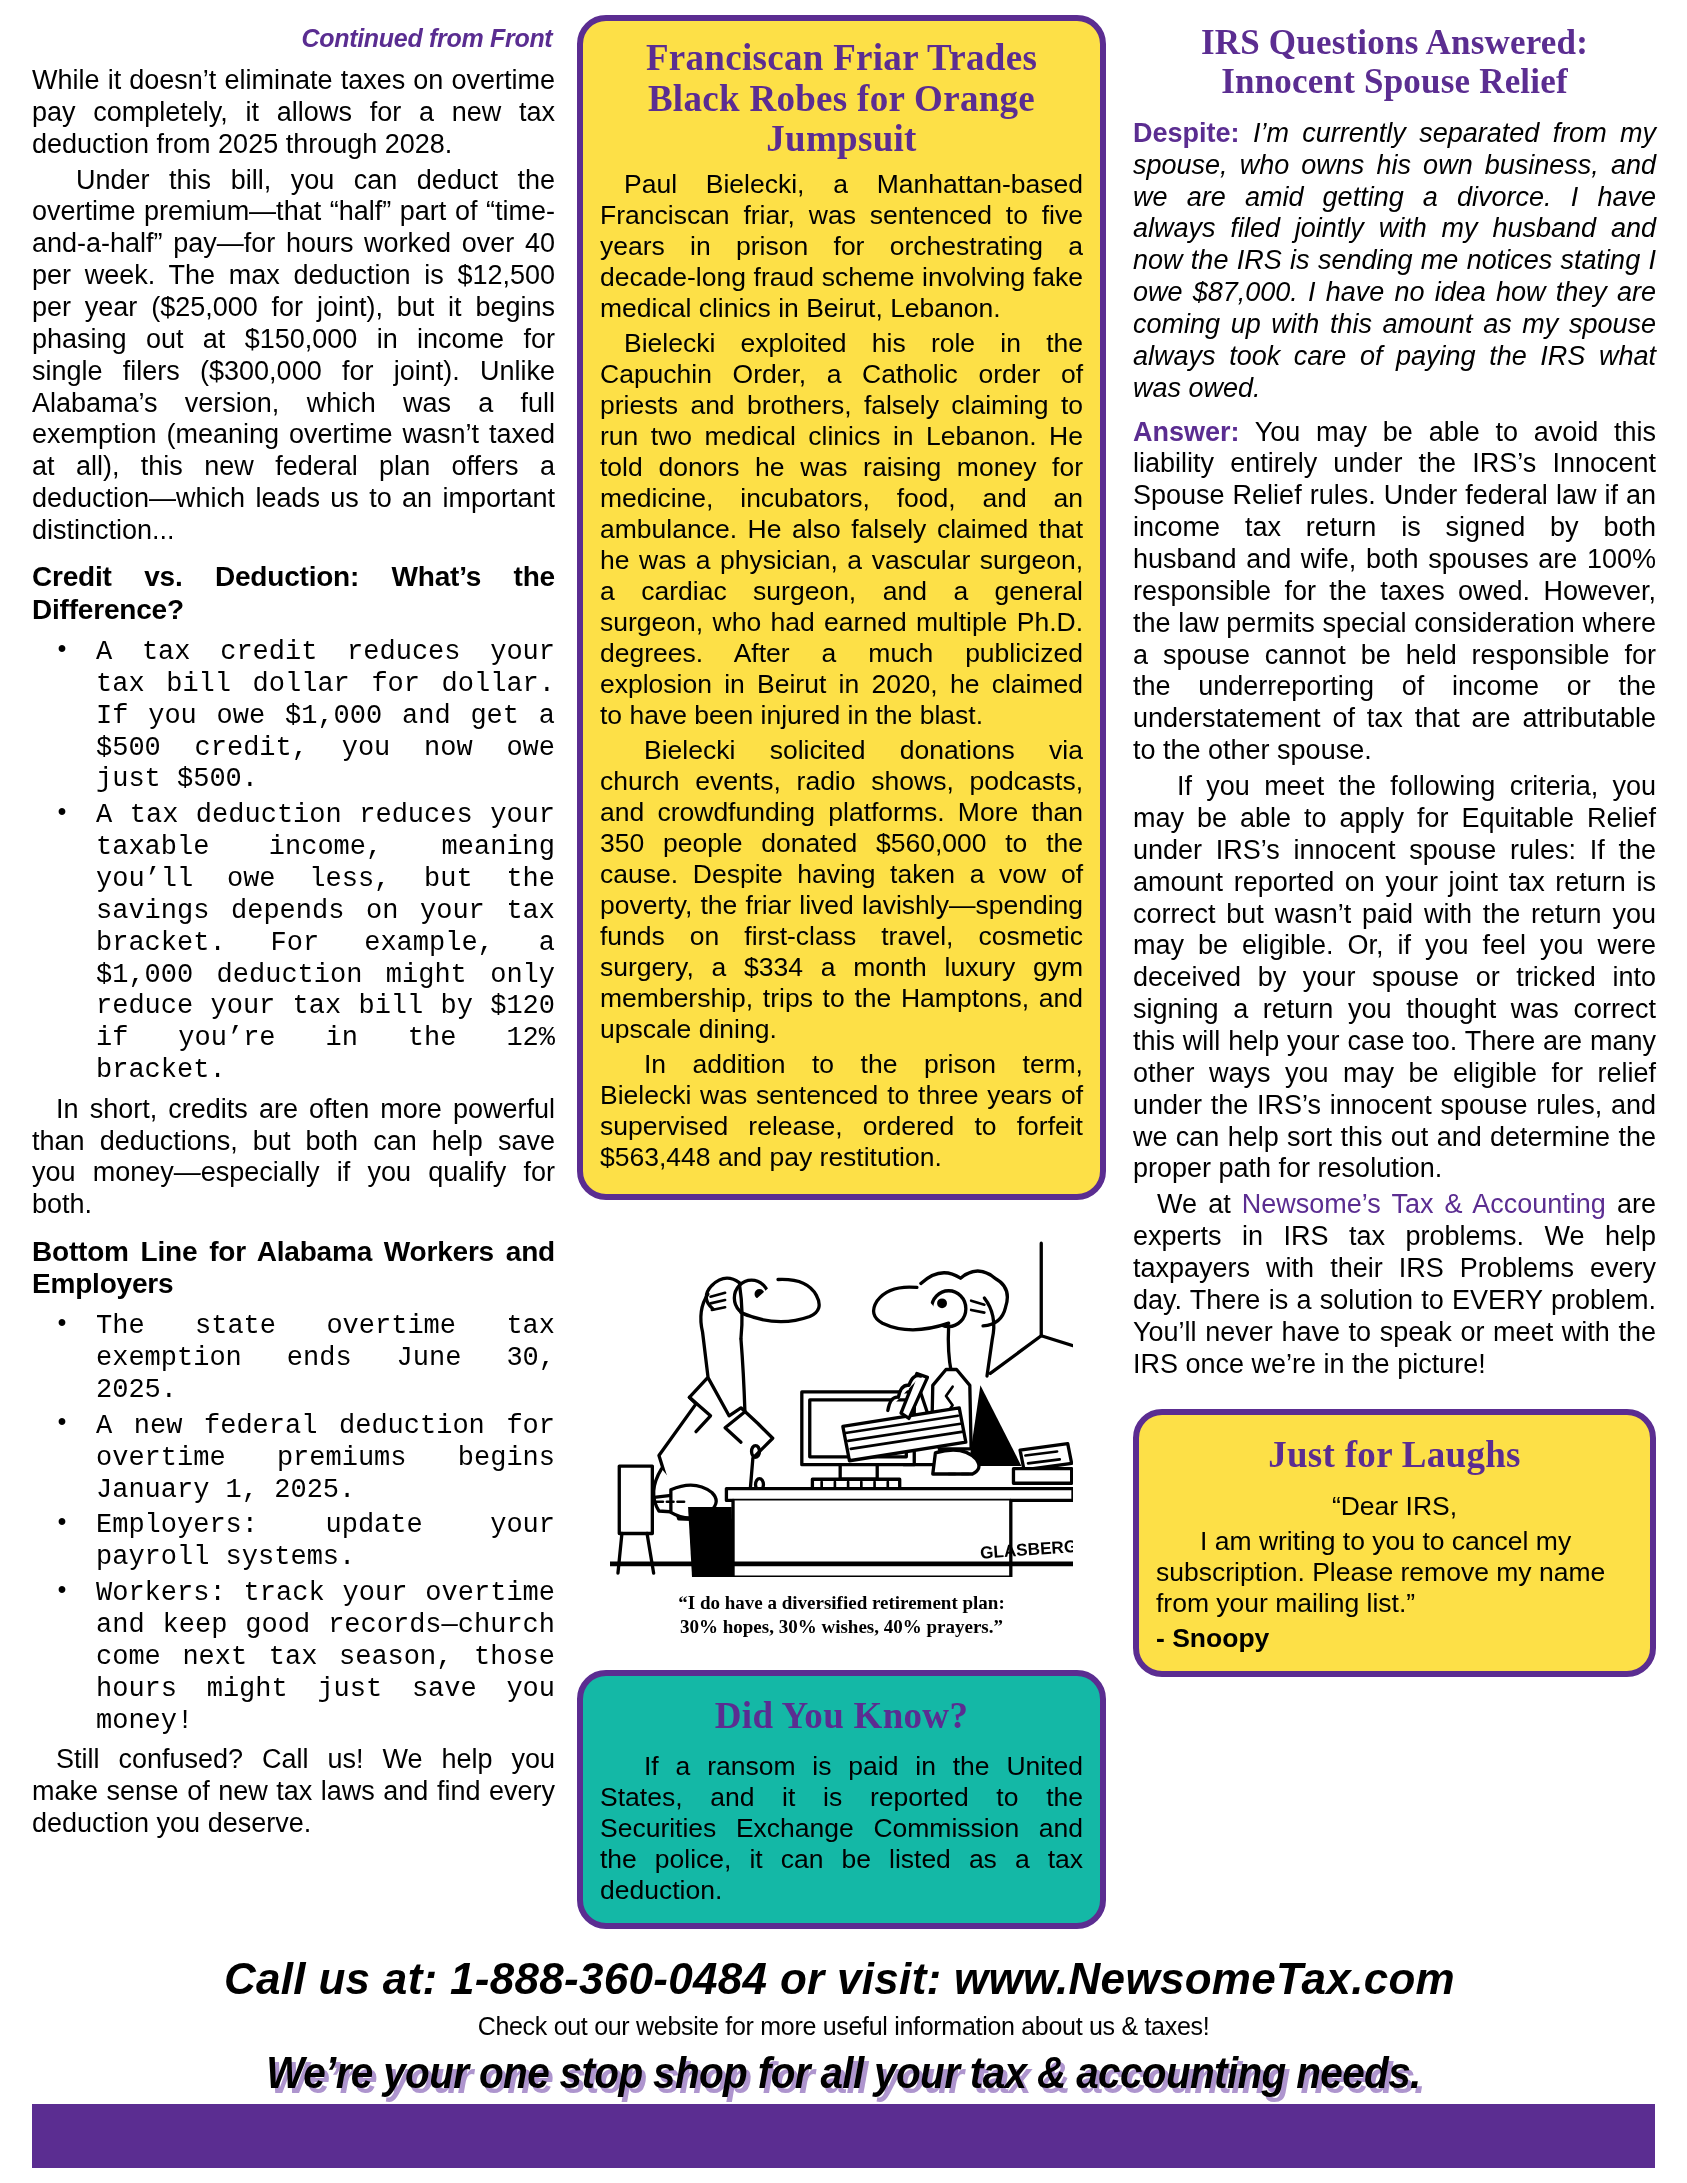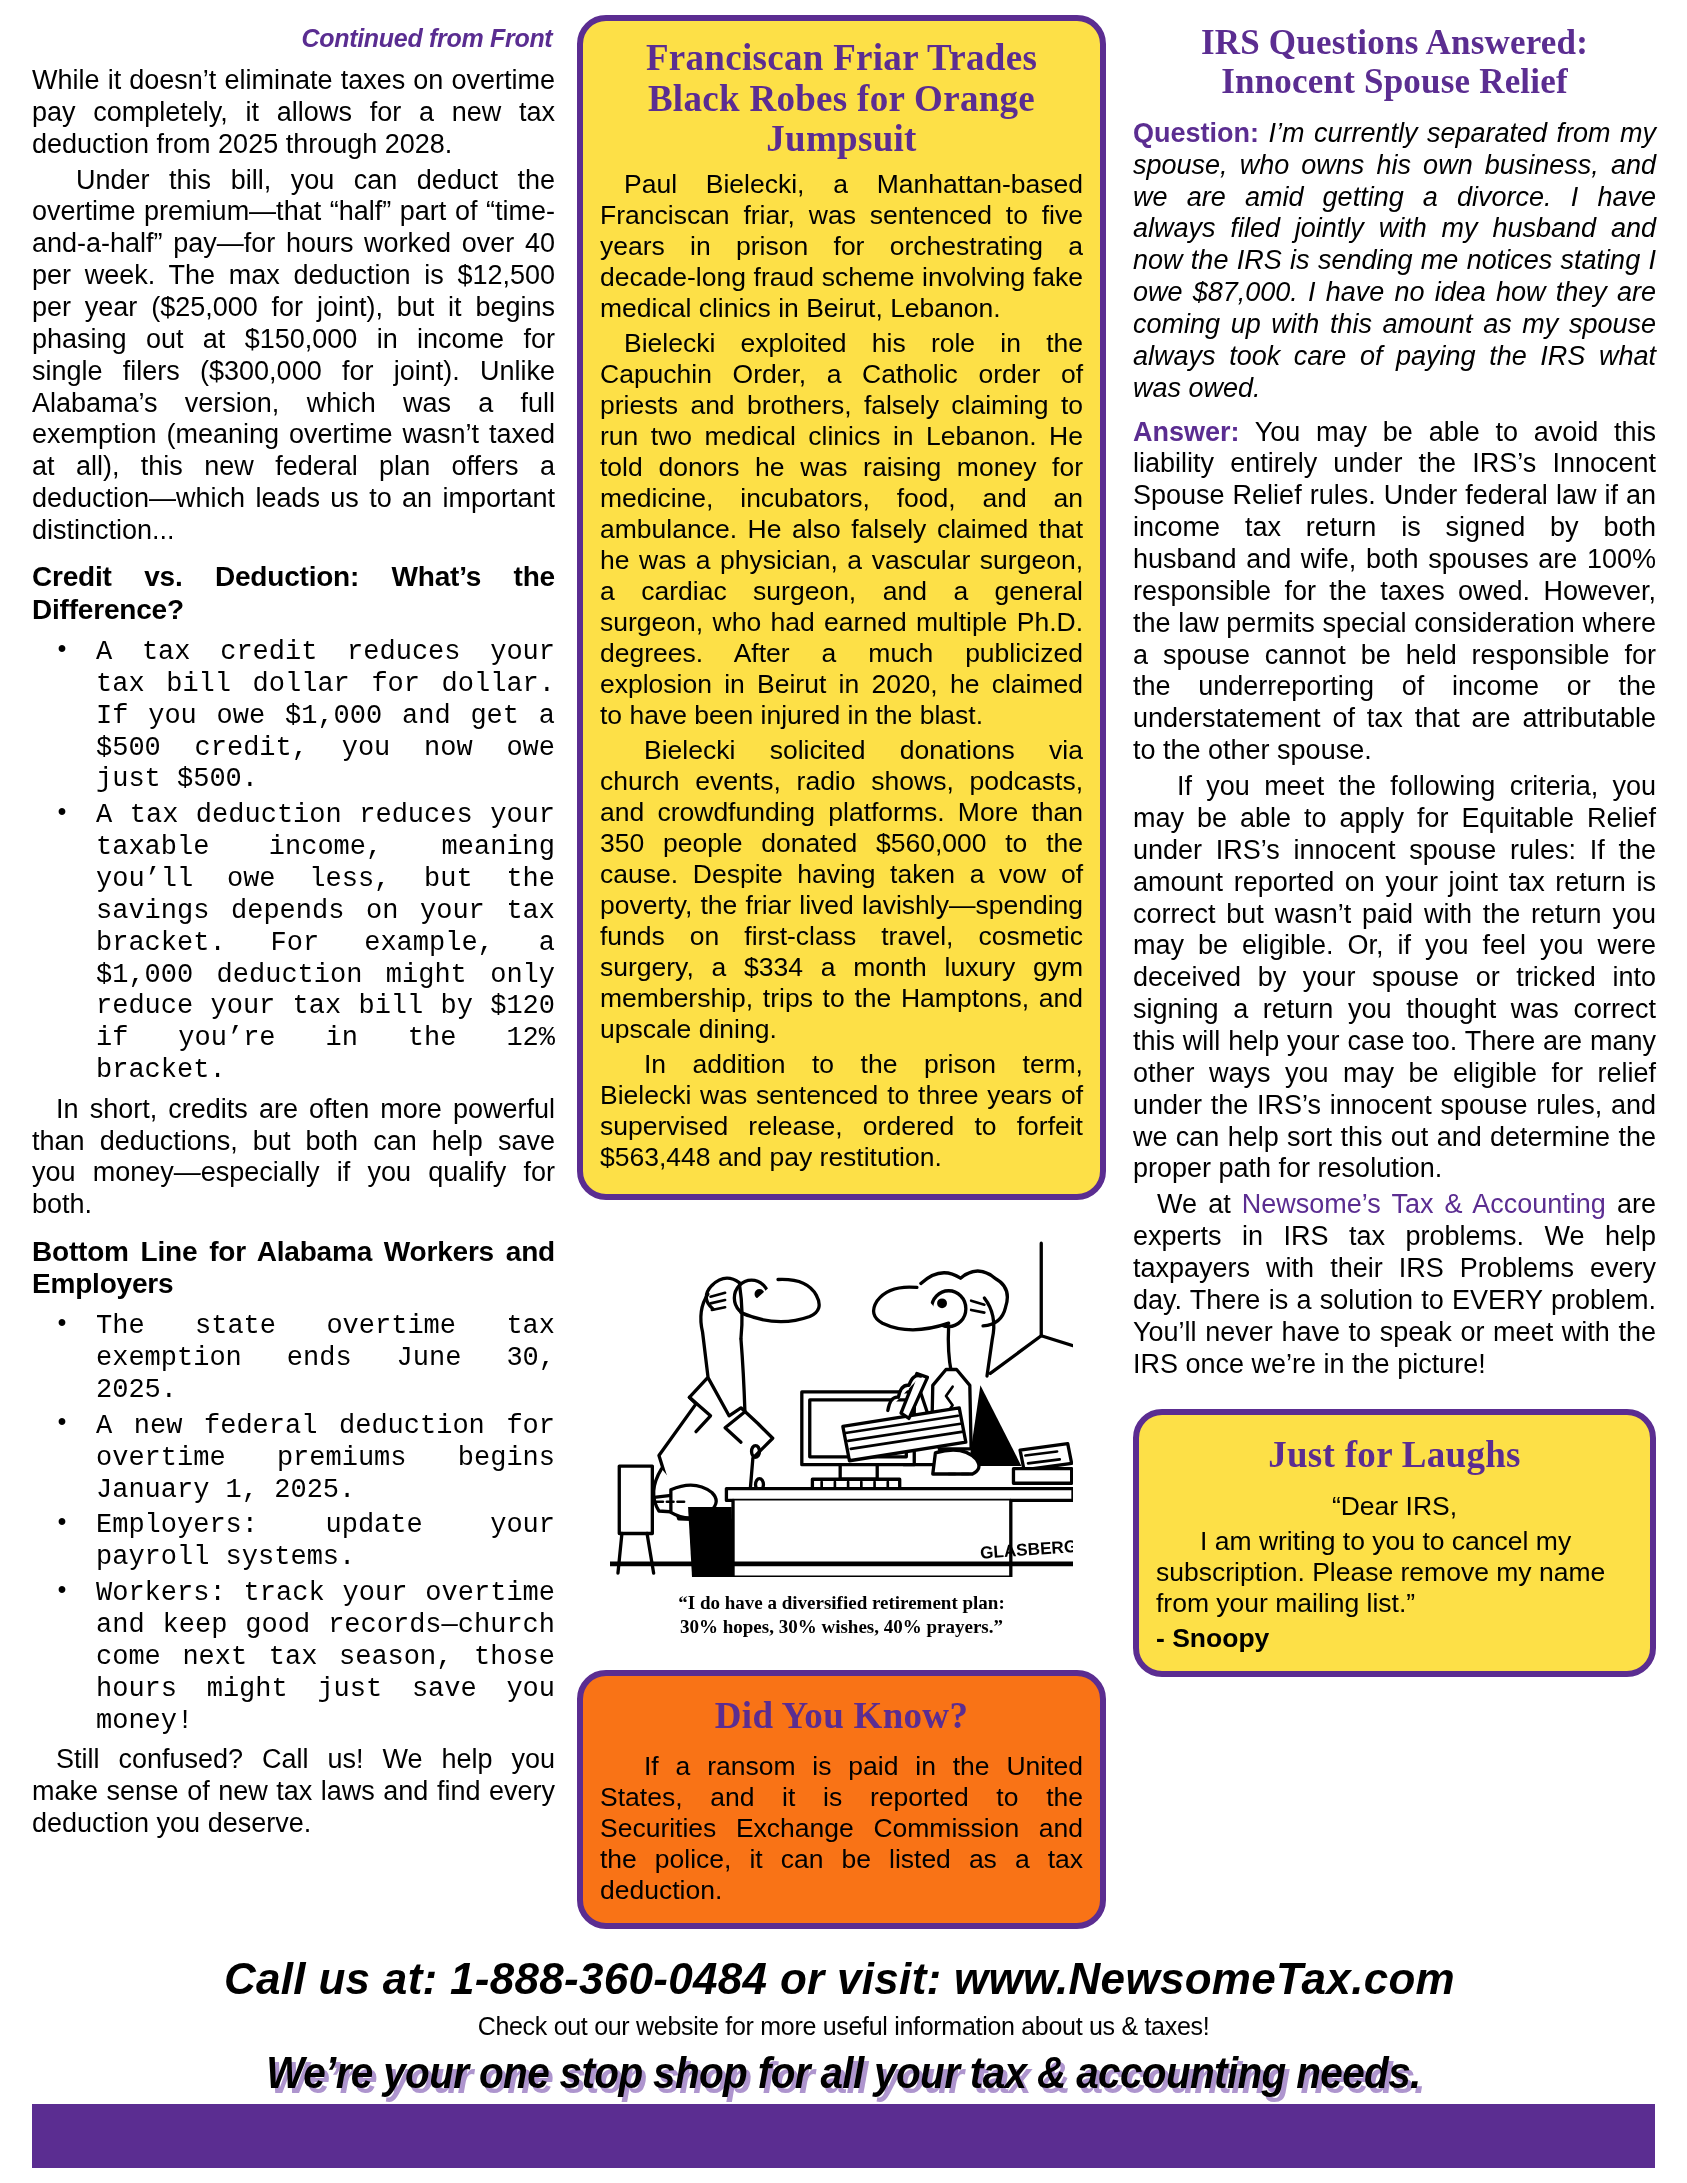--- a/index.html
+++ b/index.html
@@ -82,21 +82,21 @@
   }
 
   
   .pbox {
     border: 6.6px solid #5b2d91;
     border-radius: 29px;
     background: #fde047;
     box-sizing: border-box;
     padding: 9.3px 17px 17px 17px;
   }
-  .pbox.white { background: #f97316; }
+  .pbox.white { background: #14b8a6; }
 
   .boxtitle {
     font-family: "Liberation Serif", serif;
     font-weight: bold;
     color: #5b2d91;
     text-align: center;
     line-height: 1.1;
     letter-spacing: 0.3px;
   }
   .boxtitle.t1 { font-size: 37px; margin: 8px 0 9.3px 0; }
@@ -322,21 +322,21 @@
     </div>
   </div>
 
   <div class="col col-right">
     <h2 class="colhead">
       <span>IRS Questions Answered:</span><br>
       <span>Innocent Spouse Relief</span>
     </h2>
 
     <p class="qtext">
-      <span class="qlabel">Question:</span>
+      <span class="qlabel">Despite:</span>
       <span>I’m currently separated from my spouse, who owns his own business, and we are amid getting a divorce.  I have always filed jointly with my husband and now the IRS is sending me notices stating I owe $87,000.  I have no idea how they are coming up with this amount as my spouse always took care of paying the IRS what was owed.</span>
     </p>
 
     <p class="body">
       <span class="alabel">Answer:</span>
       <span>You may be able to avoid this liability entirely under the IRS’s Innocent Spouse Relief rules.  Under federal law if an income tax return is signed by both husband and wife, both spouses are 100% responsible for the taxes owed.  However, the law permits special consideration where a spouse cannot be held responsible for the underreporting of income or the understatement of tax that are attributable to the other spouse.</span>
     </p>
 
     <p class="body indent">If you meet the following criteria, you may be able to apply for Equitable Relief under IRS’s innocent spouse rules:   If the amount reported on your joint tax return is correct but wasn’t paid with the return you may be eligible. Or, if you feel you were deceived by your spouse or tricked into signing a return you thought was correct this will help your case too. There are many other ways you may be eligible for relief under the IRS’s innocent spouse rules, and we can help sort this out and determine the proper path for resolution.</p>
 

